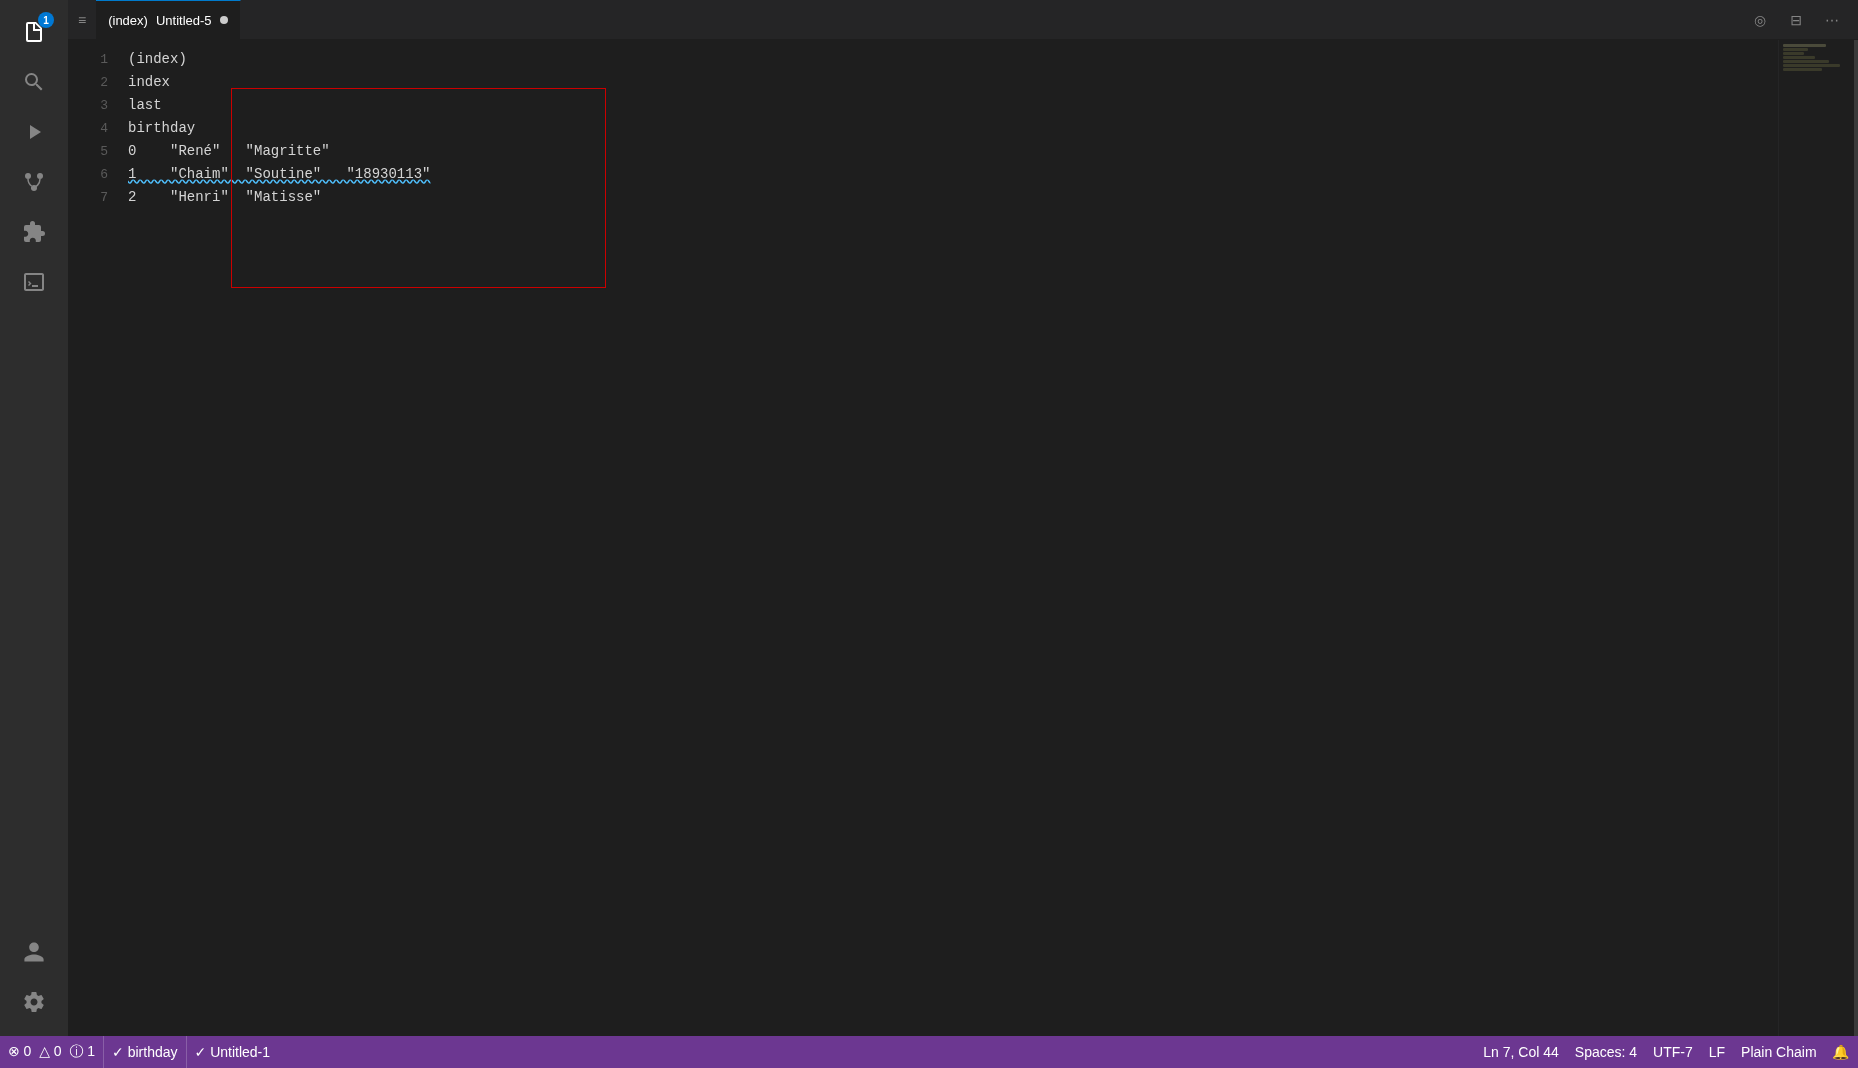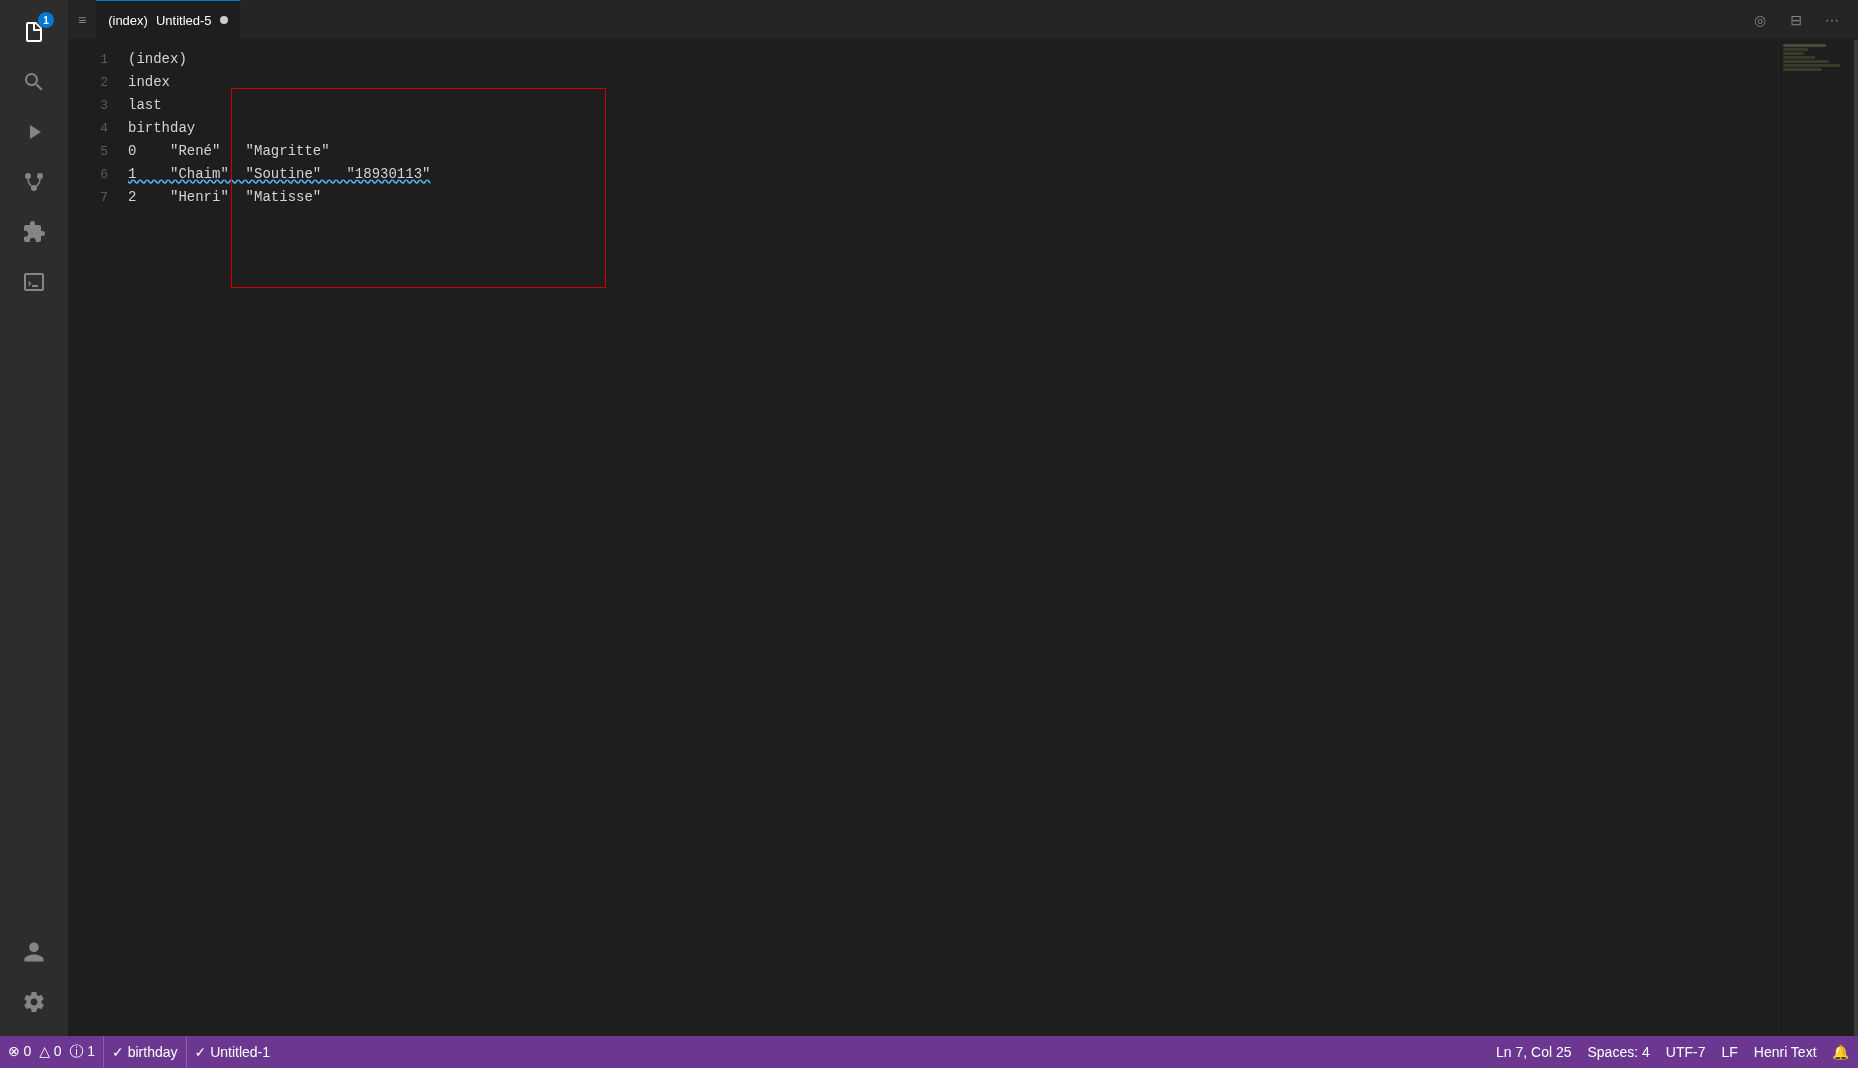--- a/index.html
+++ b/index.html
@@ -408,30 +408,30 @@
     <span>✓ birthday</span>
   </div>
   <div class="status-divider"></div>
   <div class="status-section">
     <span>✓ Untitled-1</span>
   </div>
 
   <div class="status-spacer"></div>
 
   <div class="status-section">
-    <span>Ln 7, Col 25</span>
+    <span>Ln 7, Col 44</span>
   </div>
   <div class="status-section">
     <span>Spaces: 4</span>
   </div>
   <div class="status-section">
     <span>UTF-7</span>
   </div>
   <div class="status-section">
     <span>LF</span>
   </div>
   <div class="status-section">
-    <span>Henri Text</span>
+    <span>Plain Chaim</span>
   </div>
   <div class="status-section">
     <span>🔔</span>
   </div>
 </div>
 
 </body></html>

